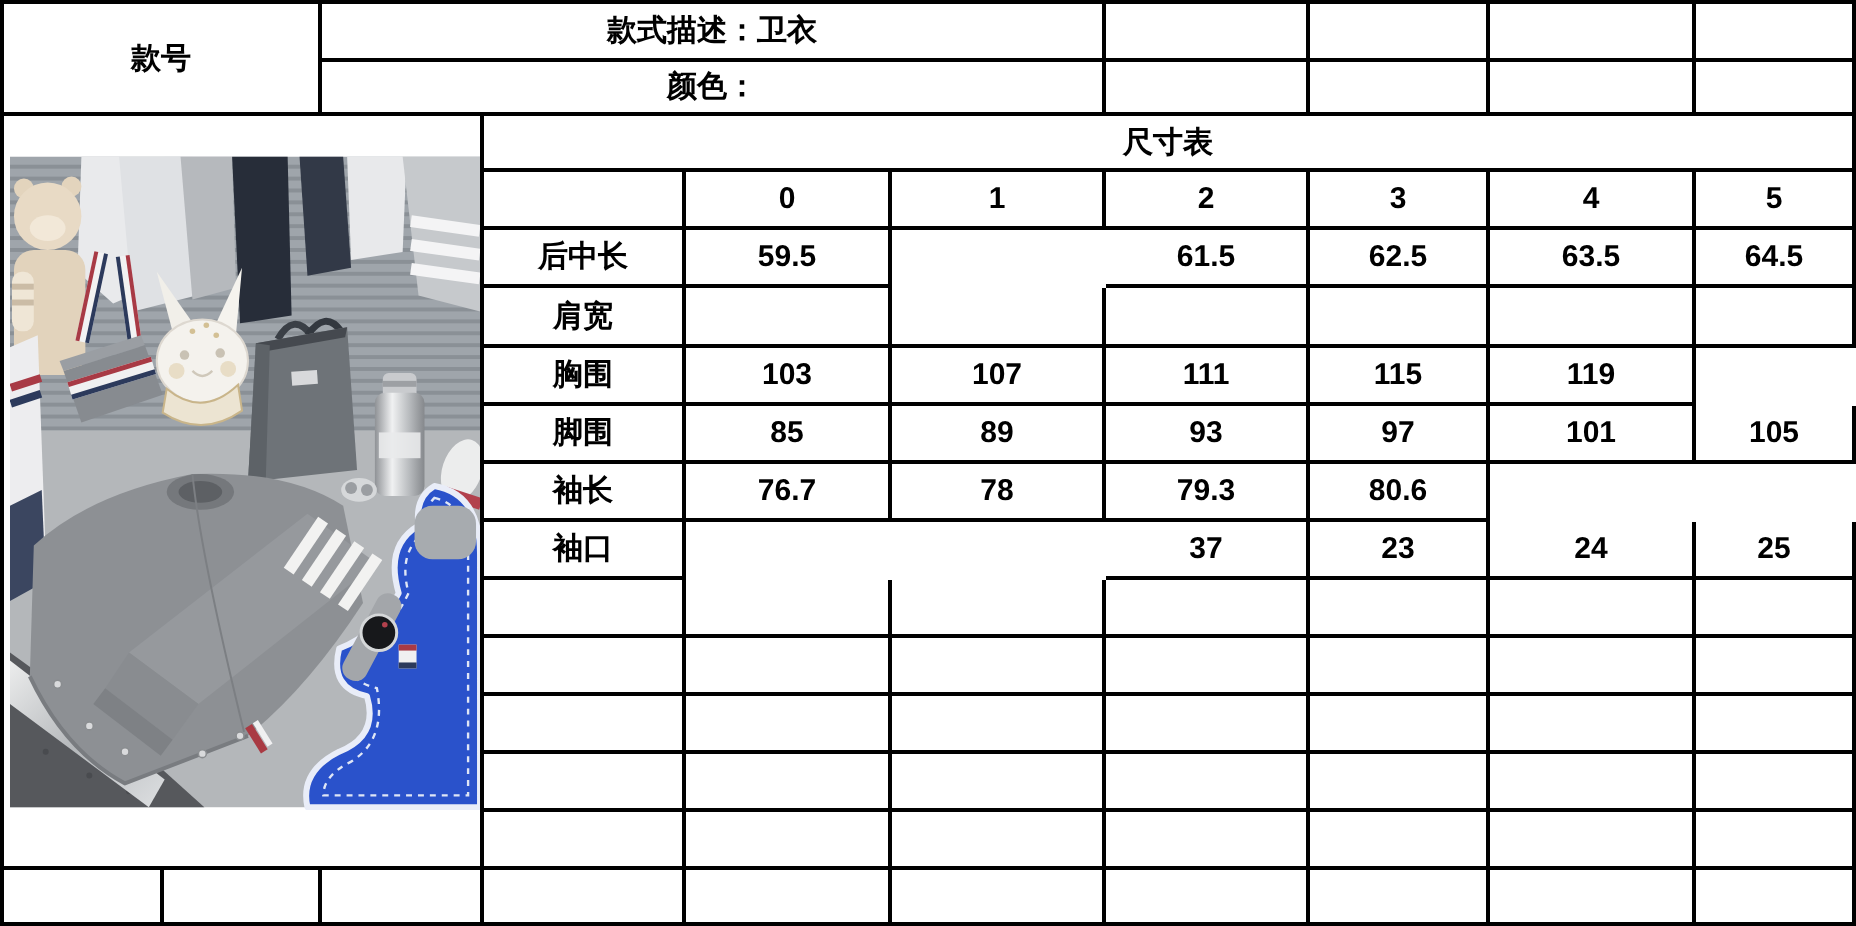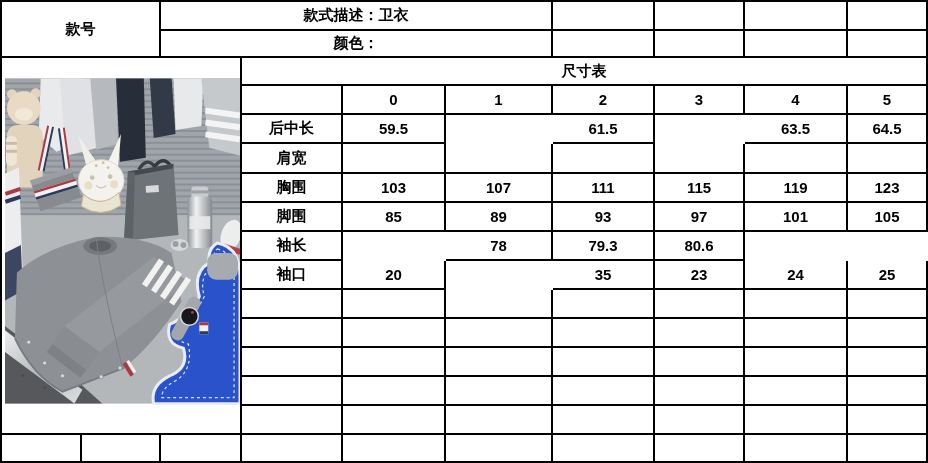--- a/index.html
+++ b/index.html
@@ -217,55 +217,55 @@
   <div class="cell" style="grid-area:4/5/5/6">0</div>
   <div class="cell" style="grid-area:4/6/5/7">1</div>
   <div class="cell" style="grid-area:4/7/5/8">2</div>
   <div class="cell" style="grid-area:4/8/5/9">3</div>
   <div class="cell" style="grid-area:4/9/5/10">4</div>
   <div class="cell" style="grid-area:4/10/5/11">5</div>
 
   <div class="cell" style="grid-area:5/4/6/5">后中长</div>
   <div class="cell" style="grid-area:5/5/6/6">59.5</div>
   <div class="cell" style="grid-area:5/7/6/8">61.5</div>
+  <div class="cell" style="grid-area:5/8/6/9">62.5</div>
   <div class="cell" style="grid-area:5/9/6/10">63.5</div>
   <div class="cell" style="grid-area:5/10/6/11">64.5</div>
 
   <div class="cell" style="grid-area:6/4/7/5">肩宽</div>
   <div class="cell" style="grid-area:6/5/7/6"></div>
   <div class="cell" style="grid-area:6/6/7/7"></div>
   <div class="cell" style="grid-area:6/7/7/8"></div>
   <div class="cell" style="grid-area:6/8/7/9"></div>
   <div class="cell" style="grid-area:6/9/7/10"></div>
   <div class="cell" style="grid-area:6/10/7/11"></div>
 
   <div class="cell" style="grid-area:7/4/8/5">胸围</div>
   <div class="cell" style="grid-area:7/5/8/6">103</div>
   <div class="cell" style="grid-area:7/6/8/7">107</div>
   <div class="cell" style="grid-area:7/7/8/8">111</div>
   <div class="cell" style="grid-area:7/8/8/9">115</div>
   <div class="cell" style="grid-area:7/9/8/10">119</div>
-  <div class="cell" style="grid-area:7/10/8/11">123</div>
 
   <div class="cell" style="grid-area:8/4/9/5">脚围</div>
   <div class="cell" style="grid-area:8/5/9/6">85</div>
   <div class="cell" style="grid-area:8/6/9/7">89</div>
   <div class="cell" style="grid-area:8/7/9/8">93</div>
   <div class="cell" style="grid-area:8/8/9/9">97</div>
   <div class="cell" style="grid-area:8/9/9/10">101</div>
   <div class="cell" style="grid-area:8/10/9/11">105</div>
 
   <div class="cell" style="grid-area:9/4/10/5">袖长</div>
+  <div class="cell" style="grid-area:9/5/10/6">76.7</div>
   <div class="cell" style="grid-area:9/6/10/7">78</div>
   <div class="cell" style="grid-area:9/7/10/8">79.3</div>
   <div class="cell" style="grid-area:9/8/10/9">80.6</div>
 
   <div class="cell" style="grid-area:10/4/11/5">袖口</div>
-  <div class="cell" style="grid-area:10/5/11/6">20</div>
-  <div class="cell" style="grid-area:10/7/11/8">35</div>
+  <div class="cell" style="grid-area:10/7/11/8">37</div>
   <div class="cell" style="grid-area:10/8/11/9">23</div>
   <div class="cell" style="grid-area:10/9/11/10">24</div>
   <div class="cell" style="grid-area:10/10/11/11">25</div>
 
 <div class="cell" style="grid-area: 1 / 7 / 2 / 8;"></div>
     <div class="cell" style="grid-area: 1 / 8 / 2 / 9;"></div>
     <div class="cell" style="grid-area: 1 / 9 / 2 / 10;"></div>
     <div class="cell" style="grid-area: 1 / 10 / 2 / 11;"></div>
     <div class="cell" style="grid-area: 2 / 7 / 3 / 8;"></div>
     <div class="cell" style="grid-area: 2 / 8 / 3 / 9;"></div>

